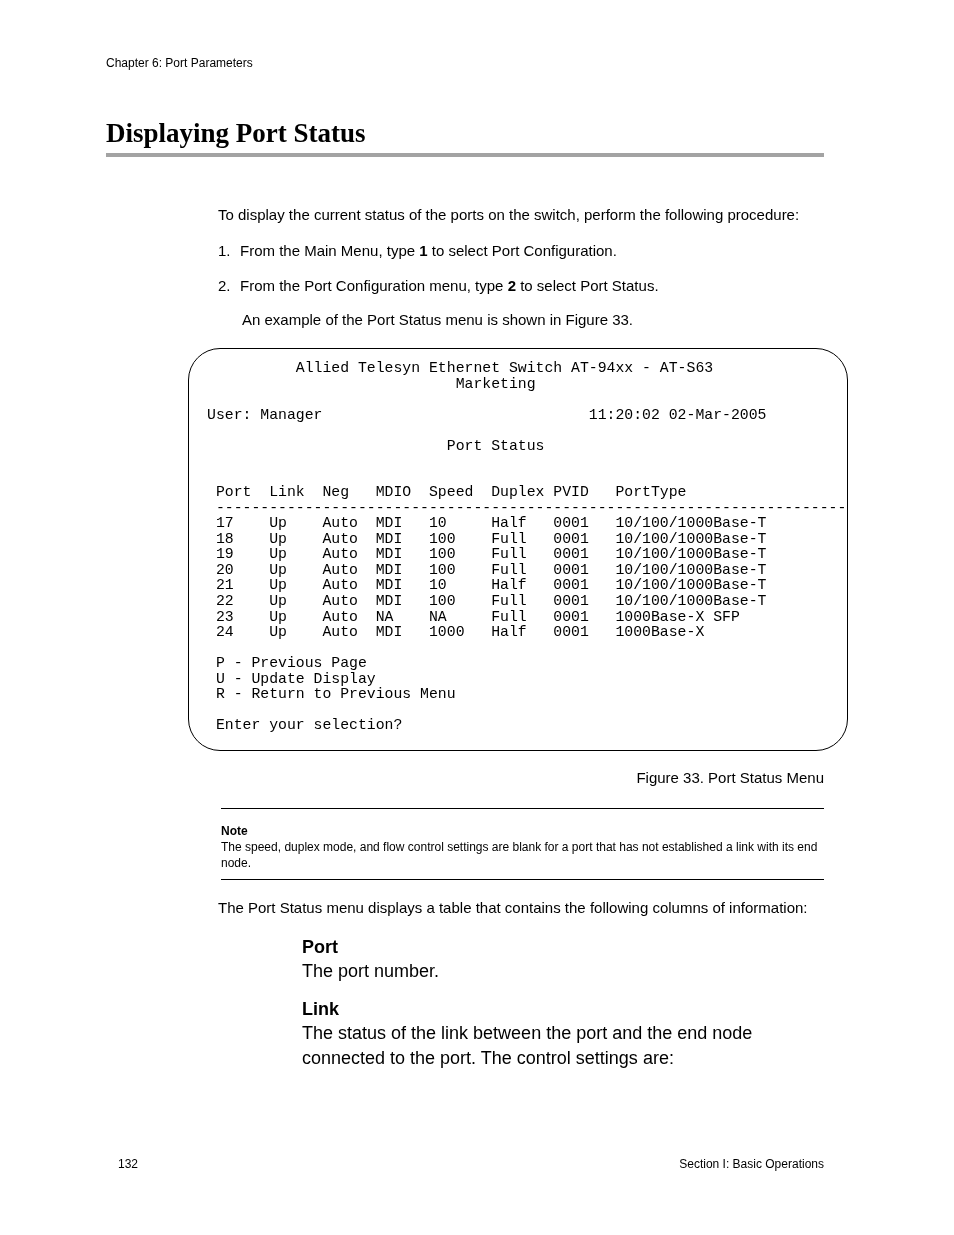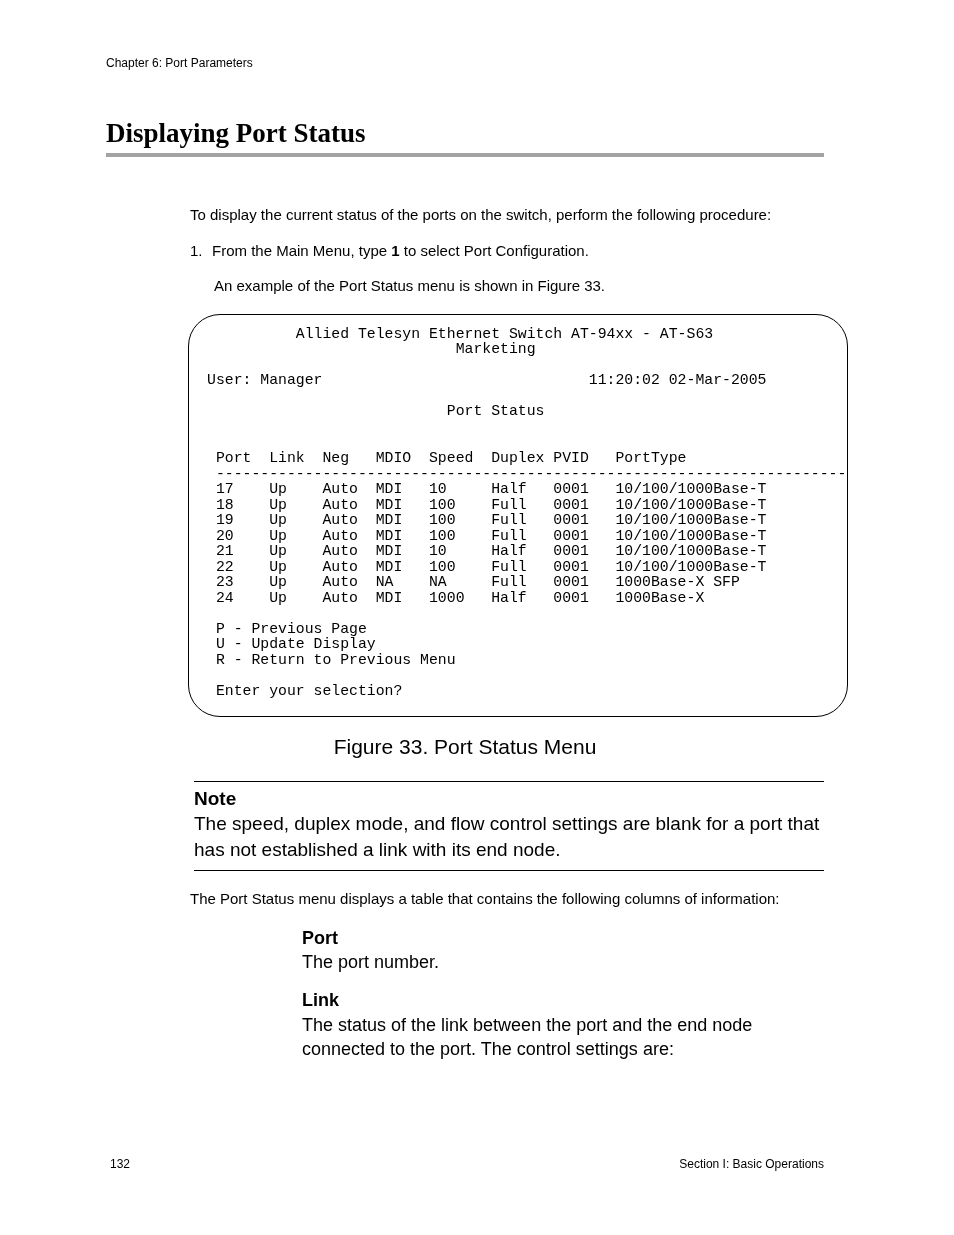--- a/index.html
+++ b/index.html
@@ -22,21 +22,21 @@
   }
   .section-title {
     font-family: "Times New Roman", Times, serif;
     font-size: 27px;
     font-weight: bold;
     border-bottom: 4px solid #a3a3a3;
     padding-bottom: 4px;
     margin-bottom: 48px;
   }
   .body-col {
-    margin-left: 84px;
+    margin-left: 112px;
     font-size: 15px;
     line-height: 1.35;
   }
   .para { margin-bottom: 16px; }
   .step { margin-bottom: 14px; }
   .step-sub { margin-left: 24px; margin-bottom: 16px; }
   .step-num { display:inline-block; width:22px; }
   .bold1 { font-weight: bold; }
 
   .terminal-wrap {
@@ -46,40 +46,40 @@
   .terminal {
     border: 1.2px solid #000;
     border-radius: 32px;
     padding: 12px 18px 16px 18px;
     font-family: "Courier New", Courier, monospace;
     font-size: 14.8px;
     line-height: 1.05;
     white-space: pre;
   }
   .fig-caption {
-    text-align: center;
-    font-size: 21px;
+    text-align: right;
+    font-size: 15px;
     margin: 18px 0 22px 0;
   }
   .note-block {
-    margin-left: 88px;
+    margin-left: 115px;
     border-top: 1px solid #000;
     border-bottom: 1px solid #000;
-    padding: 4px 0 8px 0;
+    padding: 14px 0 8px 0;
     margin-bottom: 18px;
-    font-size: 19px;
+    font-size: 12px;
     line-height: 1.35;
   }
   .note-title { font-weight: bold; }
   .defs { margin-left: 196px; font-size: 18px; line-height: 1.35; }
   .def-term { font-weight: bold; margin-top: 14px; }
   .footer {
     position: absolute;
     bottom: 64px;
-    left: 110px;
+    left: 118px;
     right: 106px;
     font-size: 12px;
   }
   .footer-page { float: left; }
   .footer-section { float: right; text-align: right; }
 </style>
 </head>
 <body>
 
 <div class="page">
@@ -88,20 +88,23 @@
 
   <div class="section-title">Displaying Port Status</div>
 
   <div class="body-col">
     <div class="para">To display the current status of the ports on the switch, perform the following procedure:</div>
 
     <div class="step">
       <span class="step-num">1.</span><span>From the Main Menu, type </span><span class="bold1">1</span><span> to select Port Configuration.</span>
     </div>
 
+    <div class="step">
+      <span class="step-num">2.</span><span>From the Port Configuration menu, type </span><span class="bold1">2</span><span> to select Port Status.</span>
+    </div>
     <div class="step-sub">An example of the Port Status menu is shown in Figure 33.</div>
   </div>
 
   <div class="terminal-wrap">
     <div class="terminal"><span>          Allied Telesyn Ethernet Switch AT-94xx - AT-S63</span>
 <span>                            Marketing</span>
 
 <span>User: Manager</span>                              <span>11:20:02 02-Mar-2005</span>
 
 <span>                           Port Status</span>

